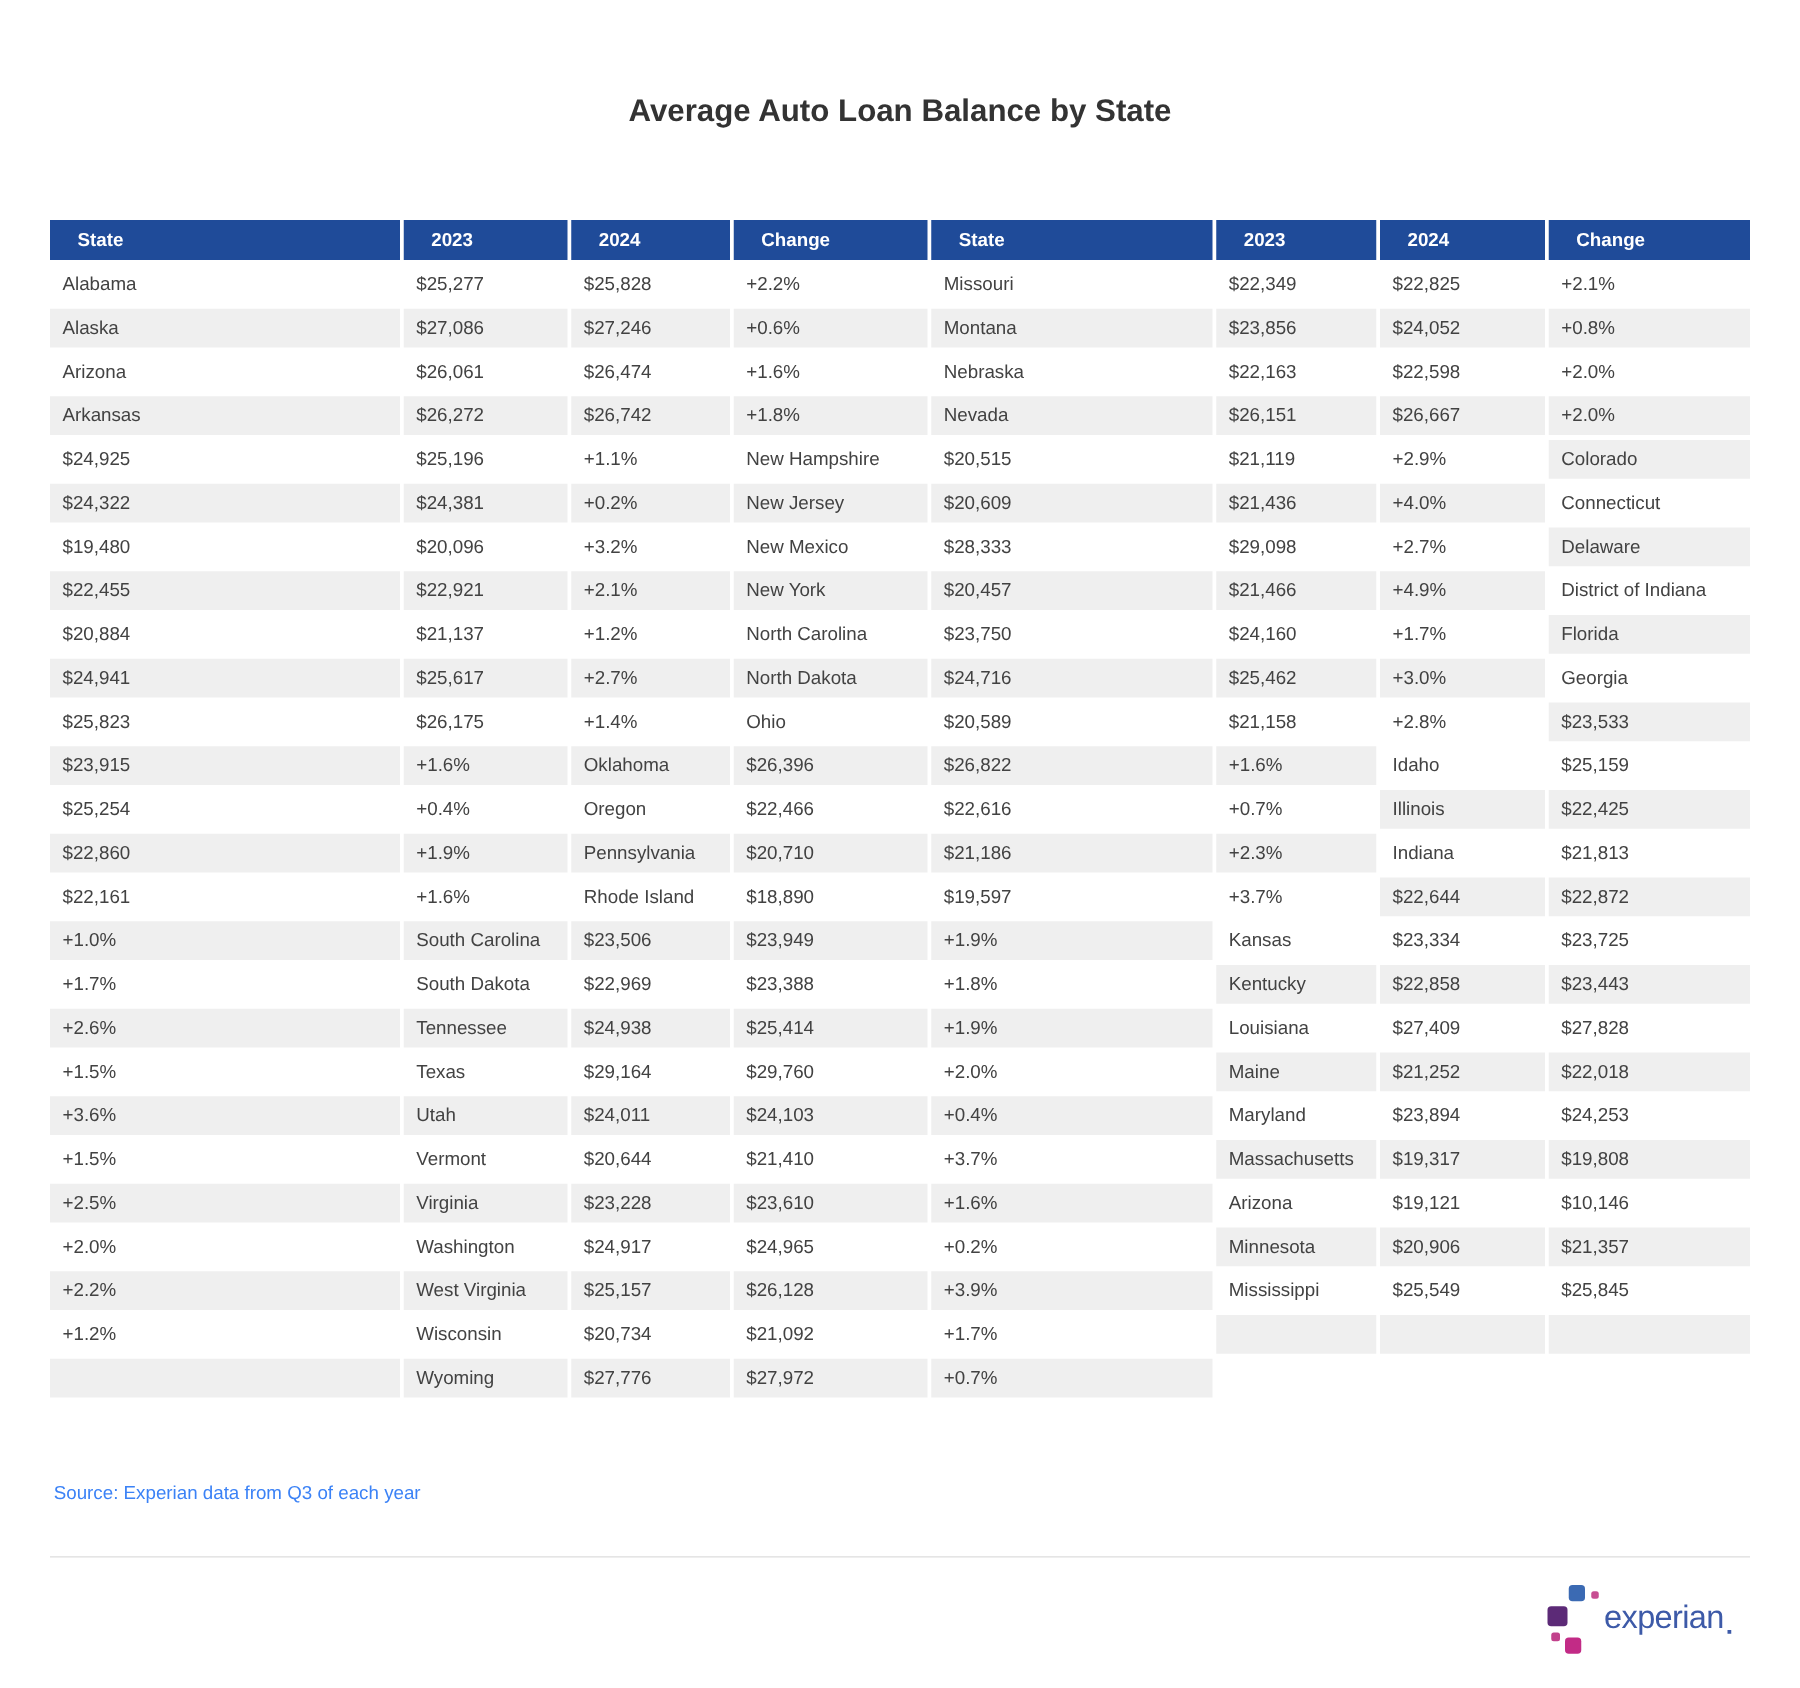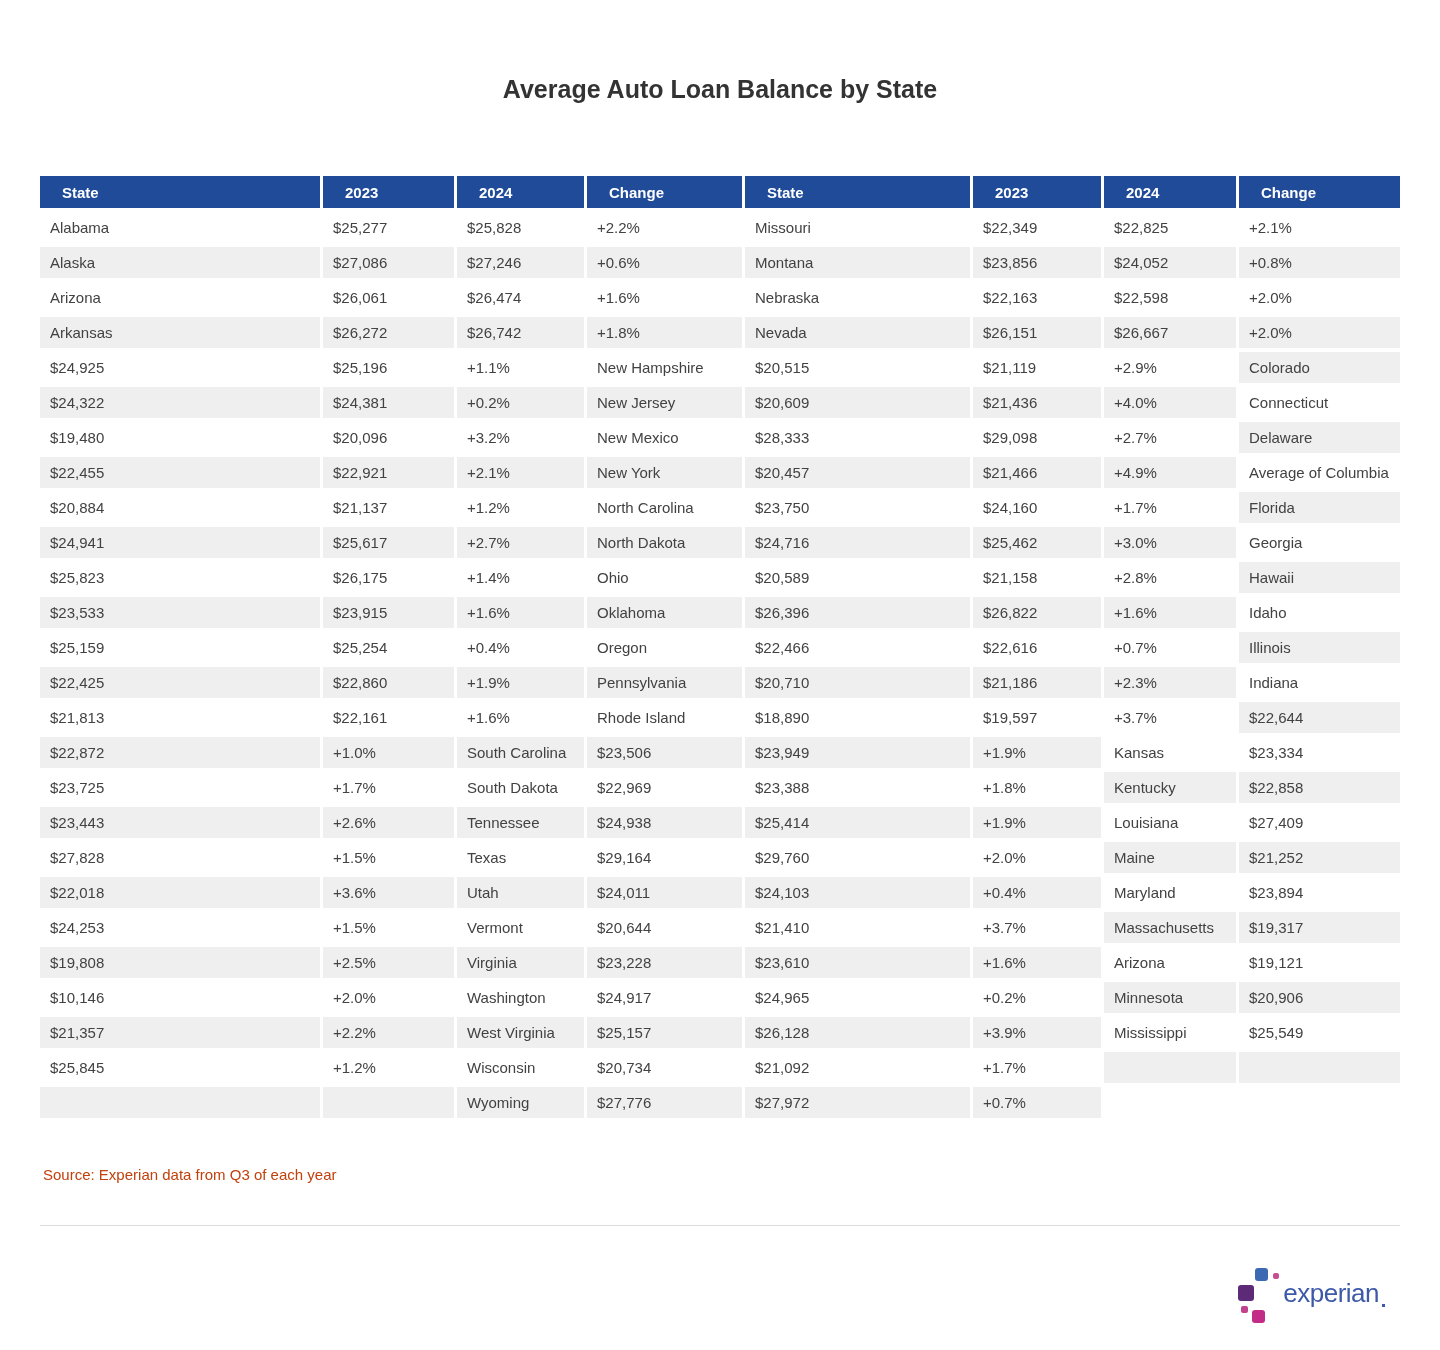--- a/index.html
+++ b/index.html
@@ -48,23 +48,23 @@
     display: flex;
     align-items: center;
     padding-left: 10px;
     white-space: nowrap;
     overflow: hidden;
   }
   .row-white { background: #ffffff; }
   .row-gray  { background: #efefef; }
 
   .source-note {
-    margin: 48px 0 0 43px;
+    margin: 68px 0 0 43px;
     font-size: 15px;
-    color: #c2410c;
+    color: #3b82f6;
   }
 
   .divider {
     border: none;
     border-top: 1px solid #dddddd;
     margin: 42px 40px 0 40px;
   }
 
   .logo {
     position: absolute;
@@ -171,21 +171,21 @@
       <div class="cell row-white">$29,098</div>
       <div class="cell row-white">+2.7%</div>
       <div class="cell row-gray">Delaware</div>
       <div class="cell row-gray">$22,455</div>
       <div class="cell row-gray">$22,921</div>
       <div class="cell row-gray">+2.1%</div>
       <div class="cell row-gray">New York</div>
       <div class="cell row-gray">$20,457</div>
       <div class="cell row-gray">$21,466</div>
       <div class="cell row-gray">+4.9%</div>
-      <div class="cell row-white">Average of Columbia</div>
+      <div class="cell row-white">District of Indiana</div>
       <div class="cell row-white">$20,884</div>
       <div class="cell row-white">$21,137</div>
       <div class="cell row-white">+1.2%</div>
       <div class="cell row-white">North Carolina</div>
       <div class="cell row-white">$23,750</div>
       <div class="cell row-white">$24,160</div>
       <div class="cell row-white">+1.7%</div>
       <div class="cell row-gray">Florida</div>
       <div class="cell row-gray">$24,941</div>
       <div class="cell row-gray">$25,617</div>
@@ -195,21 +195,20 @@
       <div class="cell row-gray">$25,462</div>
       <div class="cell row-gray">+3.0%</div>
       <div class="cell row-white">Georgia</div>
       <div class="cell row-white">$25,823</div>
       <div class="cell row-white">$26,175</div>
       <div class="cell row-white">+1.4%</div>
       <div class="cell row-white">Ohio</div>
       <div class="cell row-white">$20,589</div>
       <div class="cell row-white">$21,158</div>
       <div class="cell row-white">+2.8%</div>
-      <div class="cell row-gray">Hawaii</div>
       <div class="cell row-gray">$23,533</div>
       <div class="cell row-gray">$23,915</div>
       <div class="cell row-gray">+1.6%</div>
       <div class="cell row-gray">Oklahoma</div>
       <div class="cell row-gray">$26,396</div>
       <div class="cell row-gray">$26,822</div>
       <div class="cell row-gray">+1.6%</div>
       <div class="cell row-white">Idaho</div>
       <div class="cell row-white">$25,159</div>
       <div class="cell row-white">$25,254</div>

